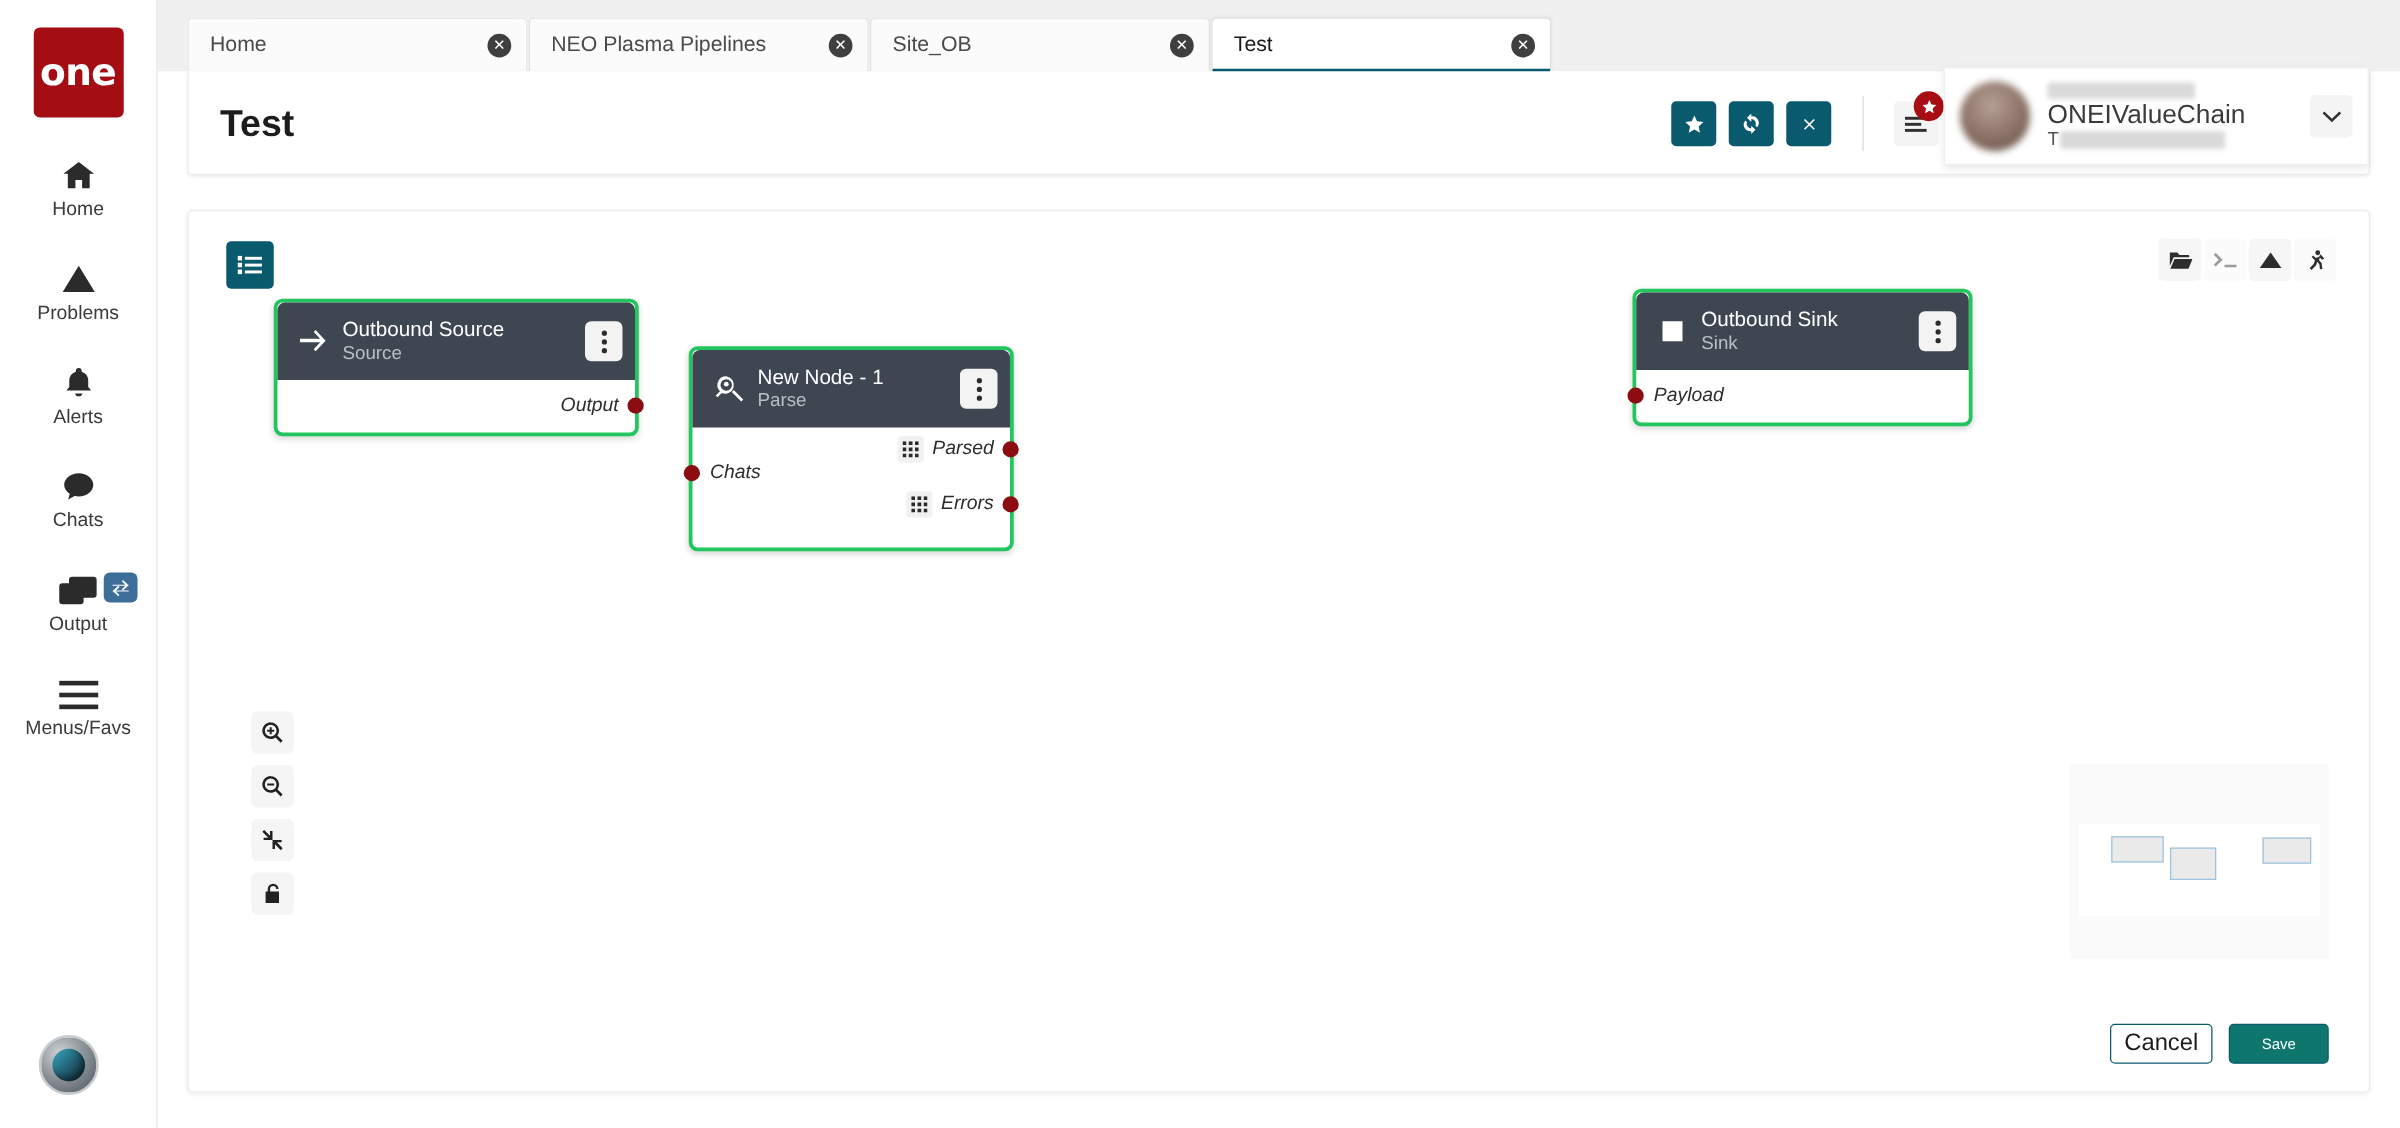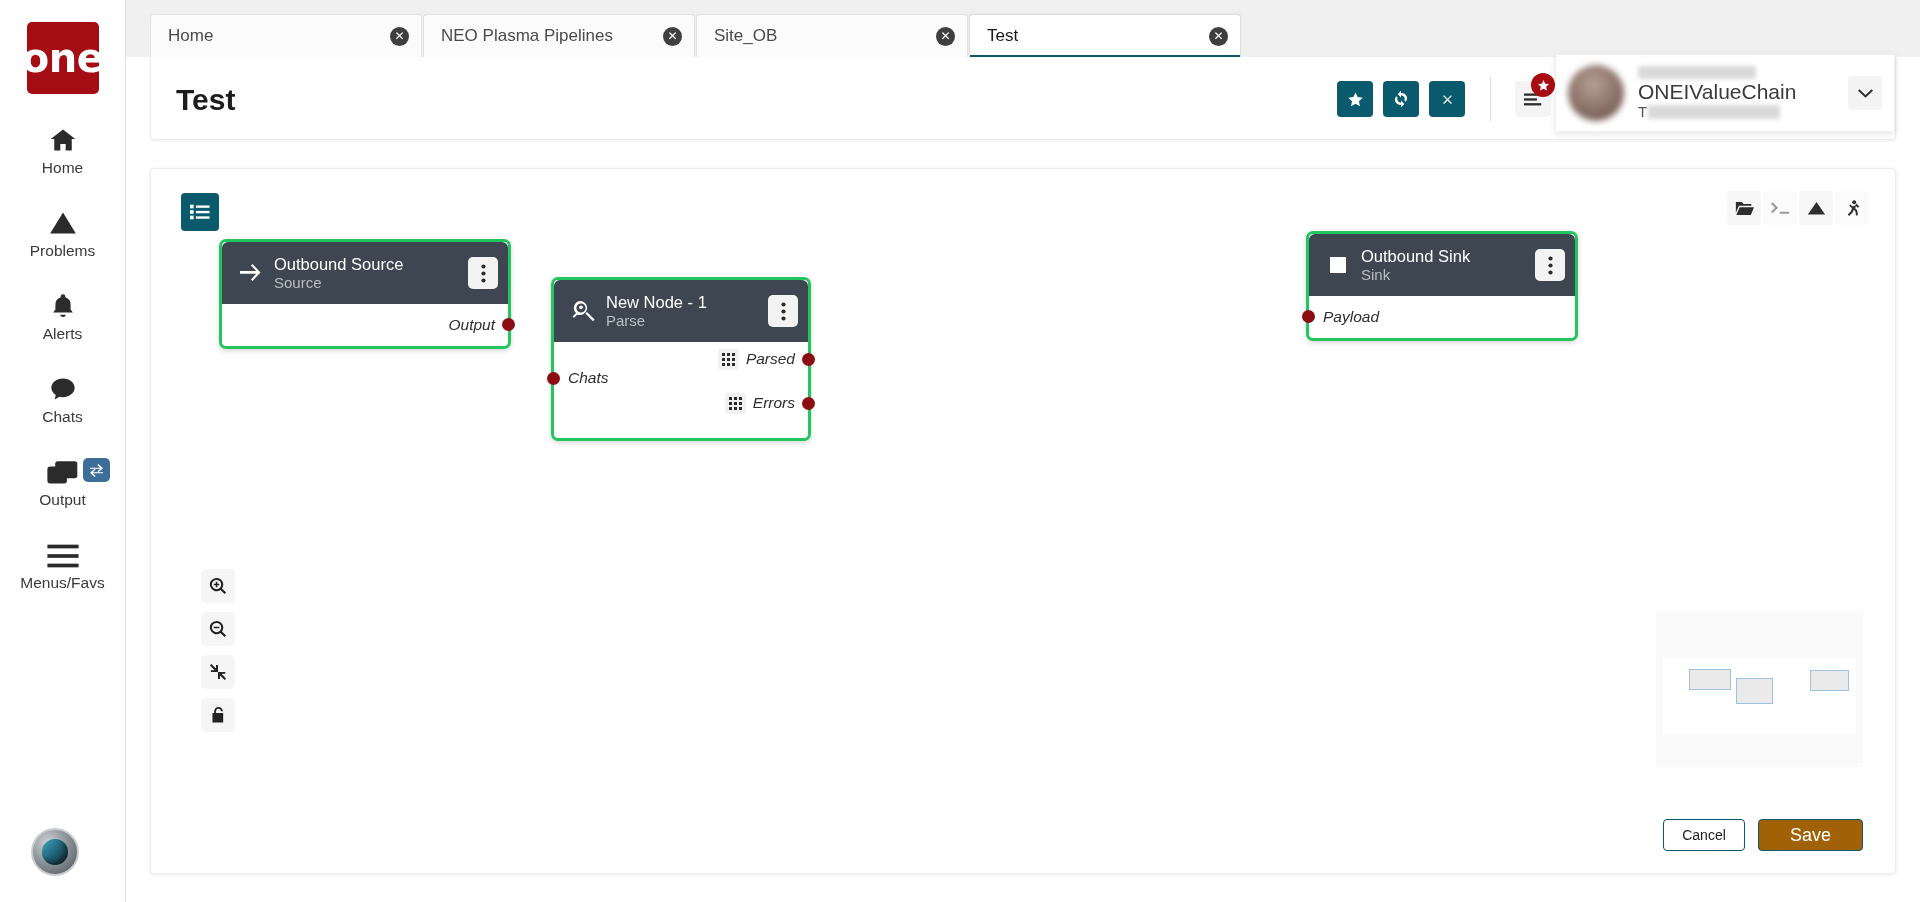--- a/index.html
+++ b/index.html
@@ -19,21 +19,21 @@
     display: flex; flex-direction: column; align-items: center;
   }
   #brand-logo {
     margin-top: 22px;
     width: 72px; height: 72px;
     background: #a40d13;
     border-radius: 5px;
     display: flex; align-items: center; justify-content: center;
   }
   #brand-logo .wordmark {
-    color: #fff; font-size: 40px; font-weight: 700;
+    color: #fff; font-size: 30px; font-weight: 700;
     letter-spacing: -0.5px; font-family: "DejaVu Sans", sans-serif;
   }
   .rail-item {
     margin-top: 26px;
     width: 126px;
     display: flex; flex-direction: column; align-items: center;
     cursor: pointer; position: relative;
   }
   .rail-item .glyph { height: 34px; display: flex; align-items: flex-end; }
   .rail-item .glyph svg { fill: #2b2b2b; }
@@ -304,27 +304,27 @@
   }
 
   
   #footer-actions {
     position: absolute; right: 32px; bottom: 22px;
     display: flex; gap: 13px;
   }
   #cancel-button {
     width: 82px; height: 32px; border-radius: 4px;
     background: #ffffff; border: 1px solid #0a5a6d;
-    color: #1c1c1c; font-size: 14px; cursor: pointer;
+    color: #1c1c1c; font-size: 19px; cursor: pointer;
     font-family: "Liberation Sans", sans-serif;
   }
   #save-button {
-    width: 105px; height: 32px; border-radius: 4px;
-    background: #a16207; border: 1px solid #0a5a6d;
-    color: #ffffff; font-size: 18px; cursor: pointer;
+    width: 80px; height: 32px; border-radius: 4px;
+    background: #0f766e; border: 1px solid #0a5a6d;
+    color: #ffffff; font-size: 12px; cursor: pointer;
     font-family: "Liberation Sans", sans-serif;
   }
 </style>
 </head>
 <body>
 
 <div id="left-rail">
   <div id="brand-logo">
     <span class="wordmark">one</span>
   </div>

